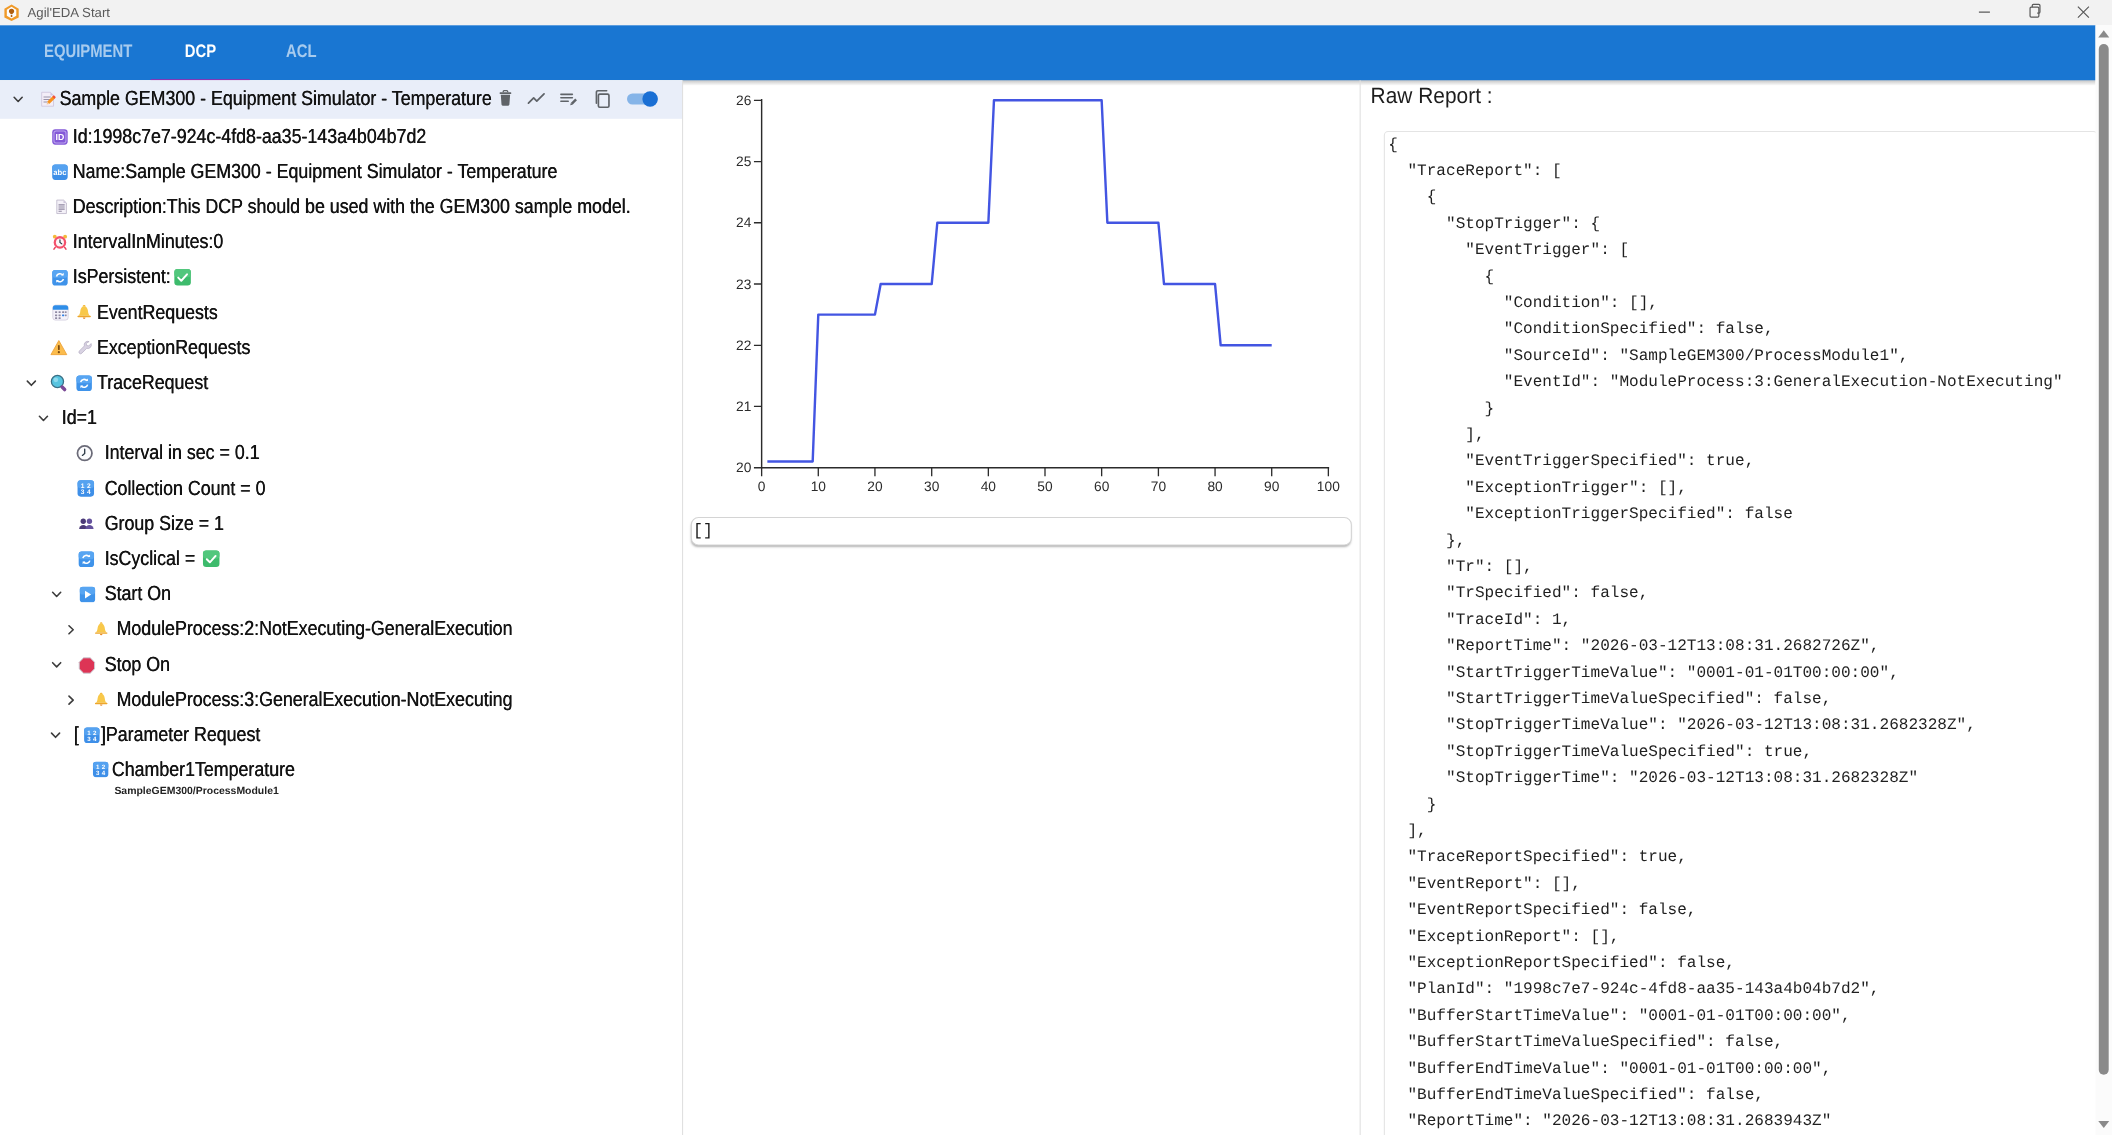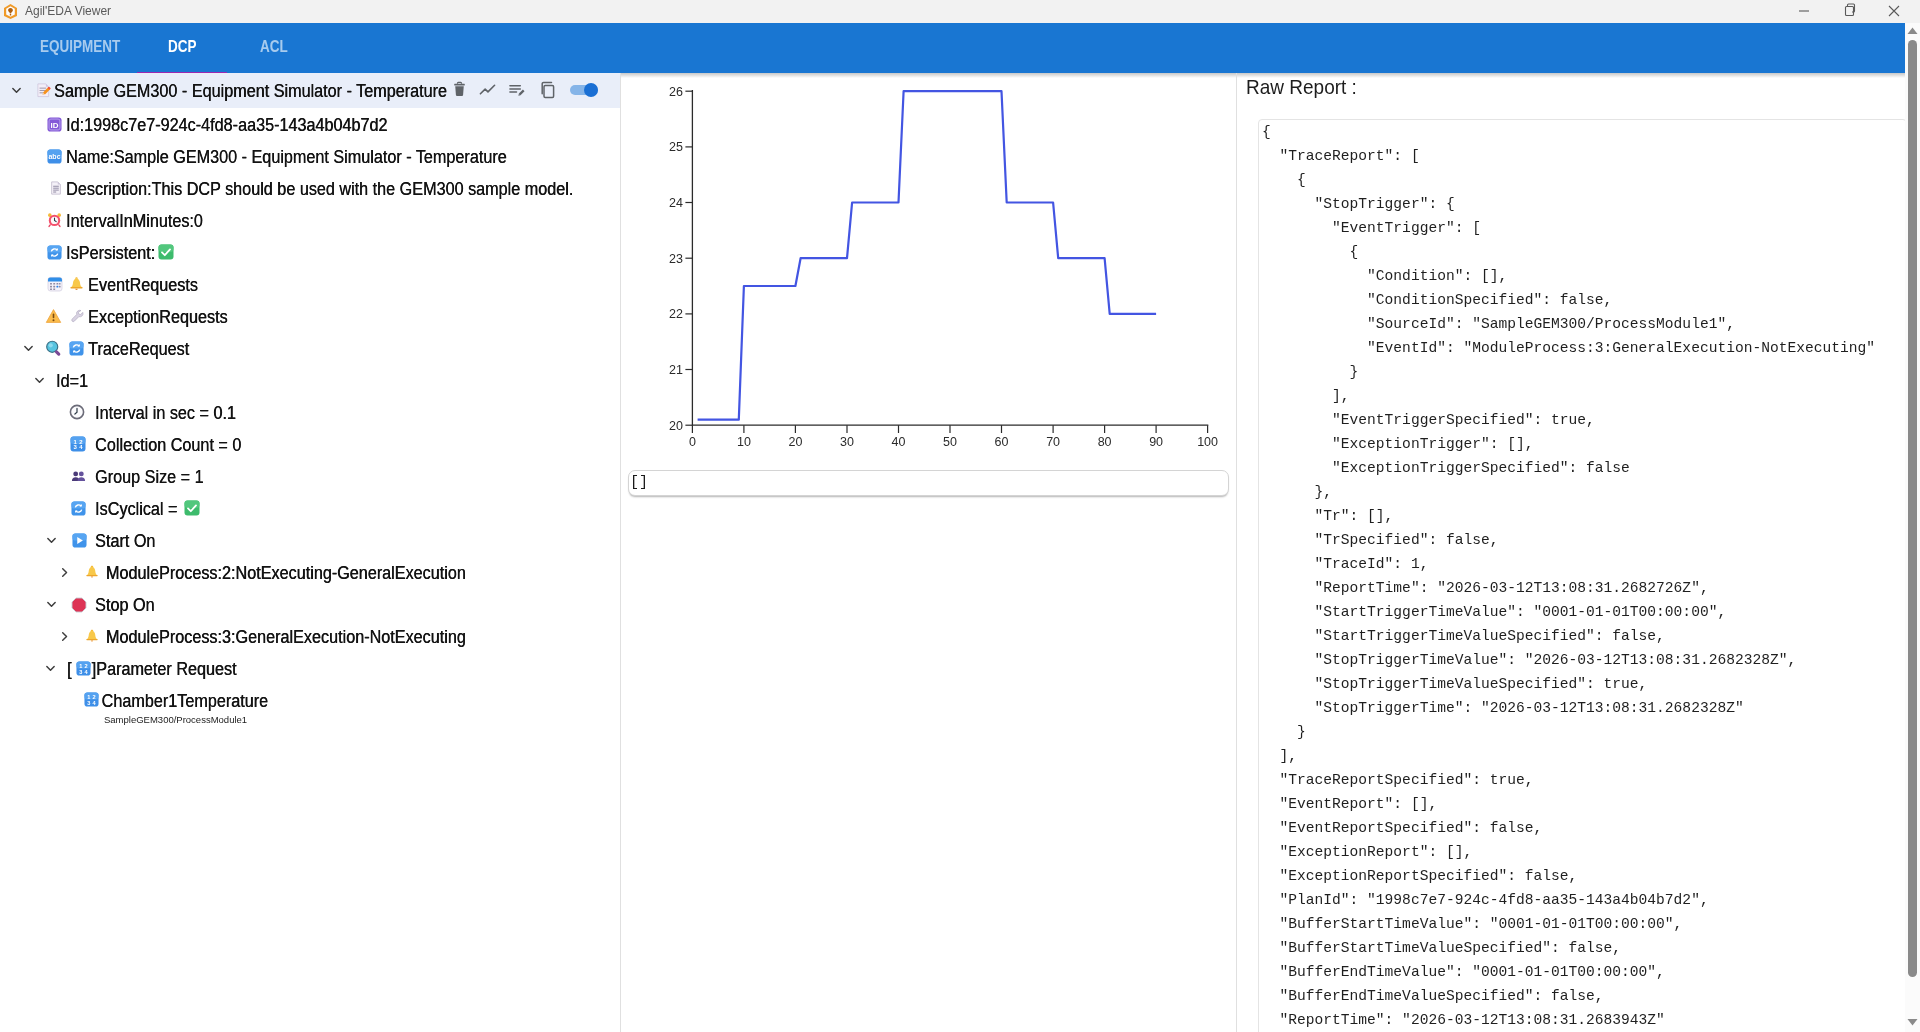--- a/index.html
+++ b/index.html
@@ -14,37 +14,37 @@
   #underline { position:absolute; left:137px; top:71.5px; width:90px; height:3px; background:#9c27b0; }
   #shadow { position:absolute; left:0; top:73px; width:1905px; height:5px;
     background:linear-gradient(to bottom, rgba(0,0,0,0.22), rgba(0,0,0,0)); }
   #leftpanel { position:absolute; left:0; top:73px; width:620px; height:959px; background:#fff; }
   #divider1 { position:absolute; left:620px; top:73px; width:1px; height:959px; background:#e0e0e0; }
   #divider2 { position:absolute; left:1236px; top:73px; width:1px; height:959px; background:#e0e0e0; }
   .ti { position:absolute; }
   .tt { position:absolute; white-space:nowrap; font-size:16.2px; color:#131313;
     transform:scaleY(1.14); transform-origin:0 50%; text-shadow:0.35px 0 0 #131313; }
   #row1 { position:absolute; left:0; top:73px; width:620px; height:35px; background:#e9eef9; }
-  .sub { position:absolute; font-size:9.5px; font-weight:normal; color:#222; }
+  .sub { position:absolute; font-size:9.5px; font-weight:bold; color:#222; }
   #inputbox { position:absolute; left:628px; top:470px; width:601px; height:26px; border:1px solid #d4d4d4;
     border-radius:7px; background:#fff; font-family:"Liberation Mono", monospace; font-size:15px; color:#1a1a1a;
     line-height:24px; padding-left:1px; box-shadow:0 2px 2px -1px rgba(0,0,0,0.3); }
   #rawtitle { position:absolute; left:1246px; top:77px; font-size:19px; color:#1d1d1d;
     transform:scaleY(1.06); transform-origin:0 50%; }
   #jsonbox { position:absolute; left:1258px; top:119px; width:649px; height:920px;
     border:1px solid #e4e4e4; border-radius:4px; background:#fff; overflow:hidden; }
   #jsonbox pre { font-family:"Liberation Mono", monospace; font-size:14.6px; line-height:24px;
     color:#1f1f1f; padding:0 0 0 3px; }
   #scrollcol { position:absolute; left:1905px; top:23px; width:15px; height:1009px; background:#fbfbfb; }
   #thumb { position:absolute; left:1908px; top:40px; width:9px; height:937px; background:#8a8a8a; border-radius:5px; }
 </style>
 </head>
 <body>
 <div id="titlebar"></div>
-<div id="titletext">Agil'EDA Viewer</div>
+<div id="titletext">Agil'EDA Start</div>
 <div id="navbar"></div>
 <span class="tab" style="left:40px;" id="tab-eq">EQUIPMENT</span>
 <span class="tab" style="left:168px;" id="tab-dcp">DCP</span>
 <span class="tab" style="left:260px;" id="tab-acl">ACL</span>
 <div id="underline"></div>
 <div id="shadow"></div>
 <div id="leftpanel"></div>
 <div id="divider1"></div>
 <div id="divider2"></div>
 <div id="row1"></div>

